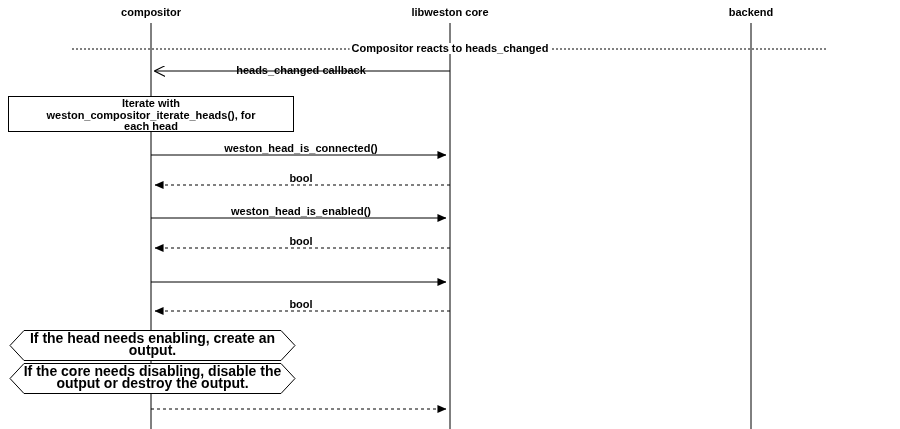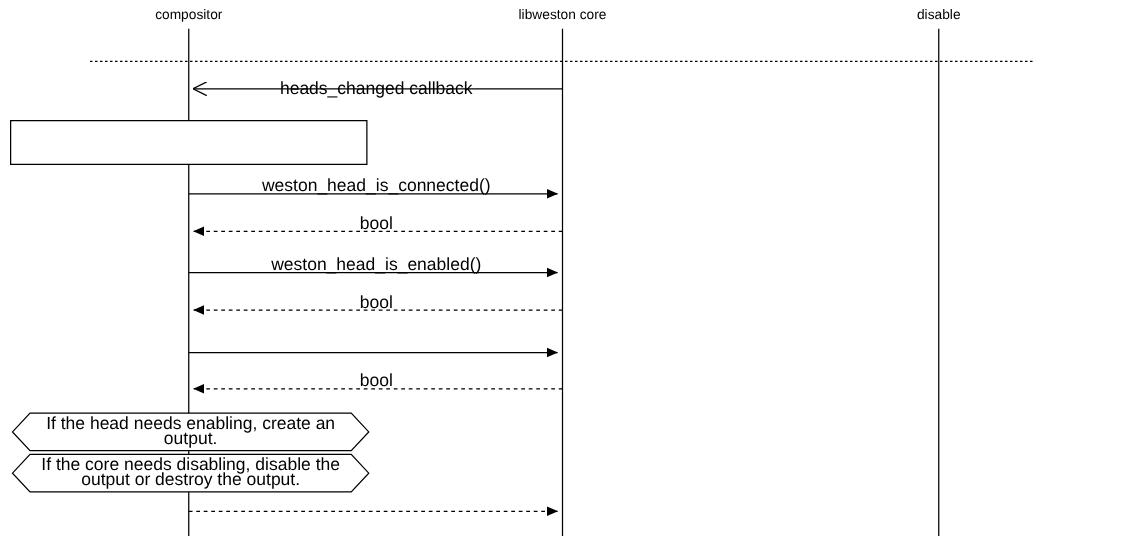--- a/index.html
+++ b/index.html
@@ -8,41 +8,42 @@
     padding: 0;
     background: #ffffff;
   }
   #canvas {
     position: relative;
     width: 900px;
     height: 429px;
     background: #ffffff;
     font-family: "Liberation Sans", sans-serif;
     overflow: hidden;
+    font-weight: bold;
   }
   #canvas svg {
     position: absolute;
     left: 0;
     top: 0;
   }
   .lbl {
     position: absolute;
     font-family: "Liberation Sans", sans-serif;
     font-size: 11px;
     color: #000000;
     white-space: nowrap;
     line-height: 11px;
   }
   .actor-name {
     font-size: 11px;
     text-align: center;
     transform: translateX(-50%);
   }
   .msg-label {
-    font-size: 14px;
+    font-size: 11px;
     text-align: right;
     transform: translateX(-50%);
   }
   .sep-label {
     font-size: 11px;
     background: #ffffff;
     padding: 0 2px;
     transform: translateX(-50%);
   }
   .note-text {
@@ -108,36 +109,40 @@
 
     <polygon points="24,330.5 281,330.5 295,345.5 281,360.5 24,360.5 10,345.5" fill="#ffffff" stroke="#000000" stroke-width="1"></polygon>
 
     <polygon points="24,363.5 281,363.5 295,378.5 281,393.5 24,393.5 10,378.5" fill="#ffffff" stroke="#000000" stroke-width="1"></polygon>
   </svg>
 
   <div class="lbl actor-name" style="left:151px; top:7px;">compositor</div>
 
   <div class="lbl actor-name" style="left:450px; top:7px;text-align:center;">libweston core</div>
 
-  <div class="lbl actor-name" style="left:751px; top:7px;">disable</div>
+  <div class="lbl actor-name" style="left:751px; top:7px;">backend</div>
 
+  <div class="lbl sep-label" style="left:450px; top:43px;">Compositor reacts to heads_changed</div>
 
   <div class="lbl msg-label" style="left:301px; top:65px;">heads_changed callback</div>
 
   <div class="lbl msg-label" style="left:301px; top:143px;">weston_head_is_connected()</div>
 
   <div class="lbl msg-label" style="left:301px; top:173px;">bool</div>
 
   <div class="lbl msg-label" style="left:301px; top:206px;">weston_head_is_enabled()</div>
 
   <div class="lbl msg-label" style="left:301px; top:236px;">bool</div>
 
 
   <div class="lbl msg-label" style="left:301px; top:299px;">bool</div>
 
+  <div class="note-text" style="left:9px; top:98px; width:284px;">Iterate with
+weston_compositor_iterate_heads(), for
+each head</div>
 
   <div class="hex-text" style="left:20px; top:333px; width:265px;">If the head needs enabling, create an
 output.</div>
 
   <div class="hex-text" style="left:20px; top:366px; width:265px;">If the core needs disabling, disable the
 output or destroy the output.</div>
 
 </div>
 
 </body></html>

